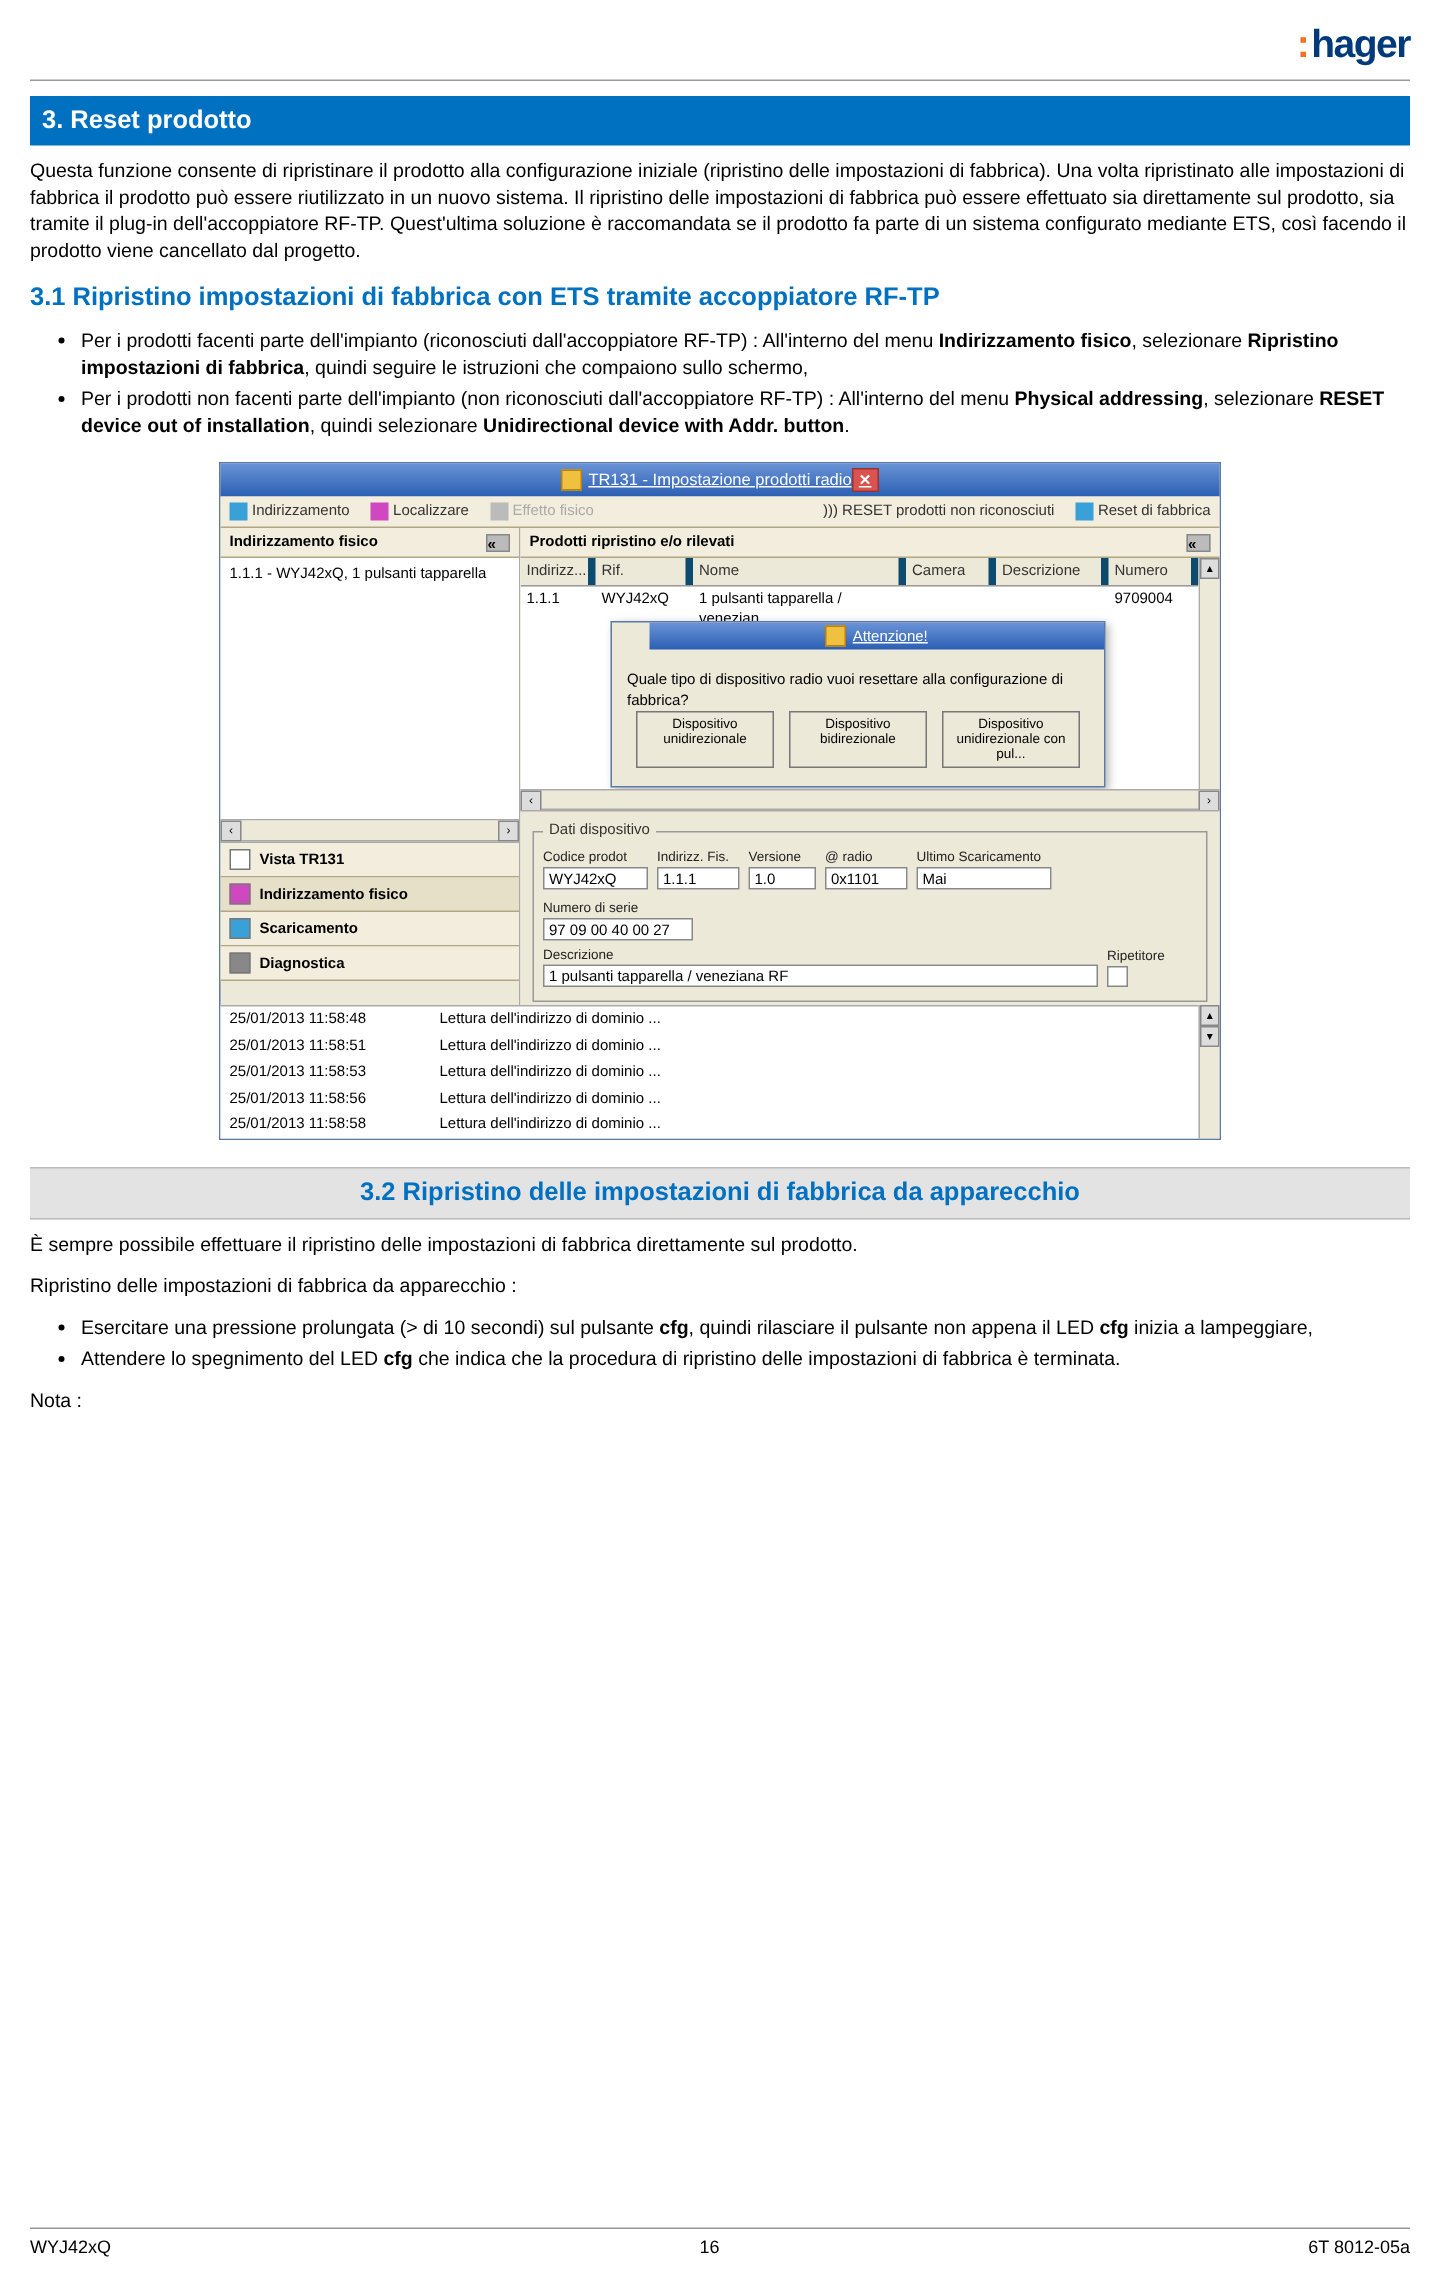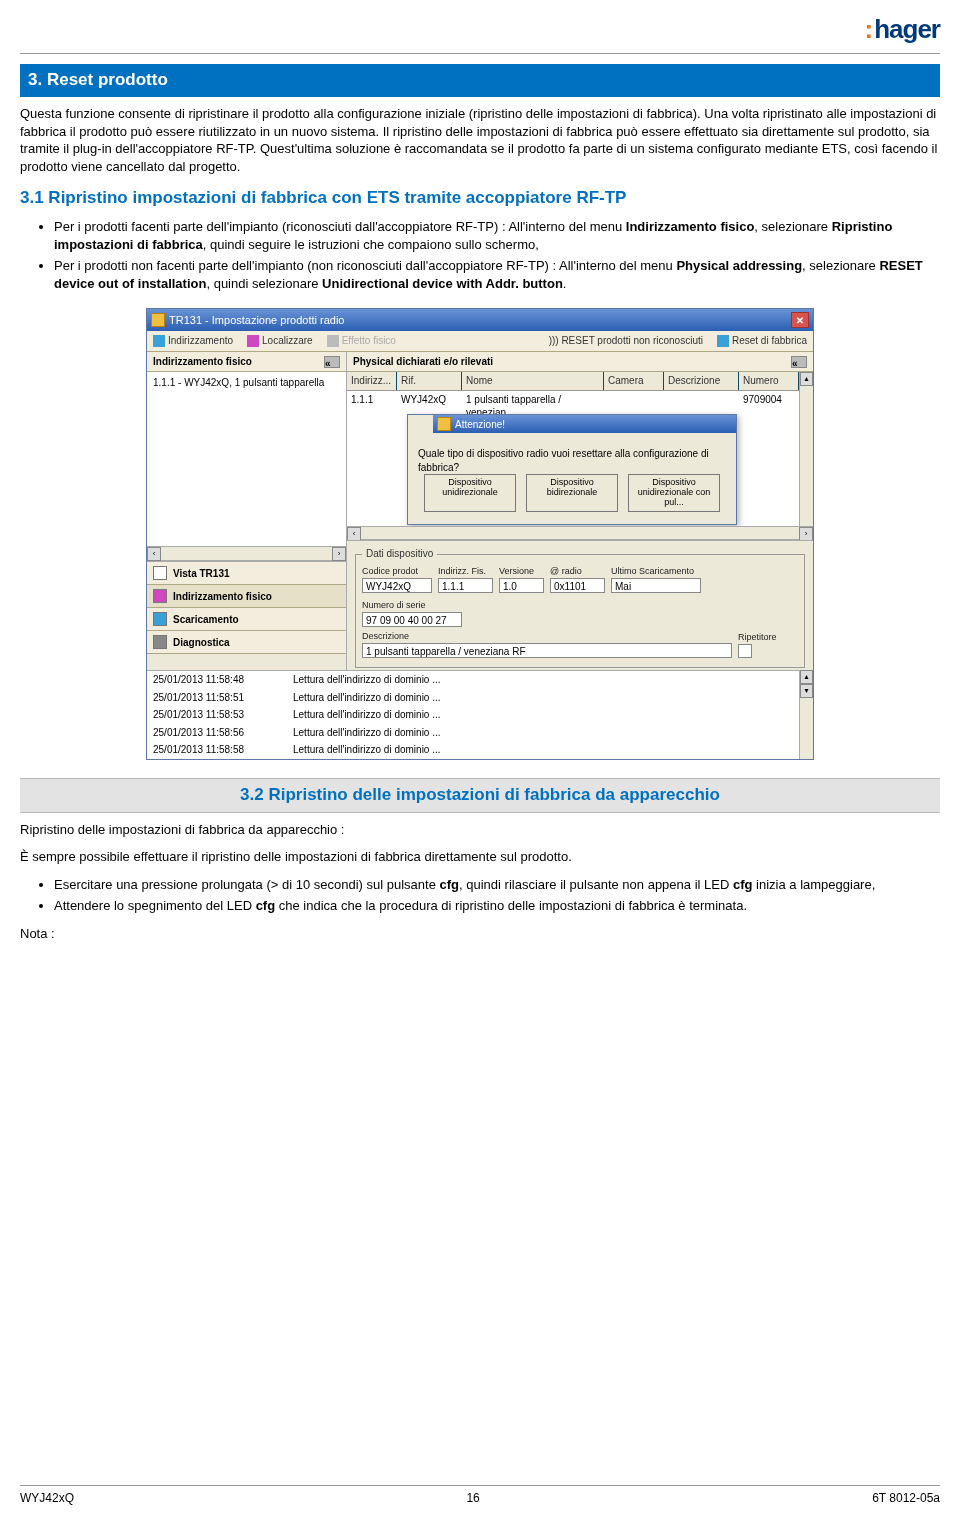--- a/index.html
+++ b/index.html
@@ -61,22 +61,23 @@
     border: 1px solid #5b7aa8;
     font-size: 10px;
     background: #ece9d8;
   }
   .titlebar {
     background: linear-gradient(#6a93d6, #2b5fb3);
     color: #fff;
     padding: 3px 4px;
     display: flex;
     align-items: center;
-    justify-content: space-between;
+    justify-content: center;
     font-size: 11px;
+    text-decoration: underline;
   }
   .titlebar .tbar-left { display: flex; align-items: center; gap: 4px; }
   .tbar-icon {
     width: 14px; height: 14px;
     background: #f0c040;
     border: 1px solid #c08000;
     display: inline-block;
   }
   .closebtn {
     width: 18px; height: 16px;
@@ -164,21 +165,21 @@
     position: relative;
     overflow: hidden;
   }
   .grid-headers {
     display: flex;
     background: #ece9d8;
     border-bottom: 1px solid #999;
     font-size: 10px;
   }
   .grid-headers .gh {
-    border-right: 1px solid #0c4a6e;
+    border-right: 5px solid #0c4a6e;
     padding: 2px 4px;
     color: #333;
   }
   .gh1 { width: 50px; } .gh2 { width: 65px; } .gh3 { flex:1; }
   .gh4 { width: 60px; } .gh5 { width: 75px; } .gh6 { width: 60px; }
   .grid-row { display:flex; font-size:10px; padding:1px 0; }
   .grid-row .gc { padding: 1px 4px; }
   .gc1{width:50px;} .gc2{width:65px;} .gc3{flex:1;} .gc4{width:60px;} .gc5{width:75px;} .gc6{width:60px;}
 
   .modal {
@@ -342,21 +343,21 @@
             </div>
           <div class="acc-item">
               <span class="acc-icon acc-diag"></span>
               <span>Diagnostica</span>
             </div>
         </div>
       </div>
 
       <div class="right-col">
         <div class="right-head">
-          <span>Physical dichiarati e/o rilevati</span>
+          <span>Prodotti ripristino e/o rilevati</span>
           <span class="chev">«</span>
         </div>
         <div style="display:flex;">
           <div class="grid" style="flex:1;">
             <div class="grid-headers">
               <div class="gh gh1">Indirizz...</div>
               <div class="gh gh2">Rif.</div>
               <div class="gh gh3">Nome</div>
               <div class="gh gh4">Camera</div>
               <div class="gh gh5">Descrizione</div>
@@ -468,22 +469,22 @@
         <div class="vscroll-arrow">▴</div>
         <div style="flex:1;"></div>
         <div class="vscroll-arrow">▾</div>
       </div>
     </div>
   </div>
 
   <div class="section-header-grey">
     <h2 class="sub" style="margin:0;text-align:center;">3.2 Ripristino delle impostazioni di fabbrica da apparecchio</h2>
   </div>
+  <p class="para">È sempre possibile effettuare il ripristino delle impostazioni di fabbrica direttamente sul prodotto.</p>
   <p class="para">Ripristino delle impostazioni di fabbrica da apparecchio :</p>
-  <p class="para">È sempre possibile effettuare il ripristino delle impostazioni di fabbrica direttamente sul prodotto.</p>
   <ul class="bullets">
     <li>
       <span>Esercitare una pressione prolungata (&gt; di 10 secondi) sul pulsante </span><span class="b">cfg</span><span>, quindi rilasciare il pulsante non appena il LED </span><span class="b">cfg</span><span> inizia a lampeggiare,</span>
     </li>
     <li>
       <span>Attendere lo spegnimento del LED </span><span class="b">cfg</span><span> che indica che la procedura di ripristino delle impostazioni di fabbrica è terminata.</span>
     </li>
   </ul>
   <p class="para">Nota :</p>
 

